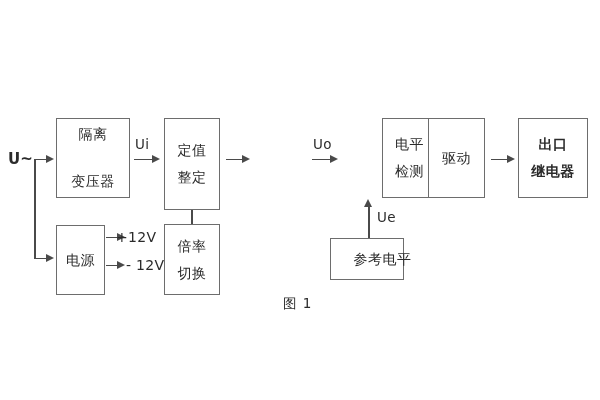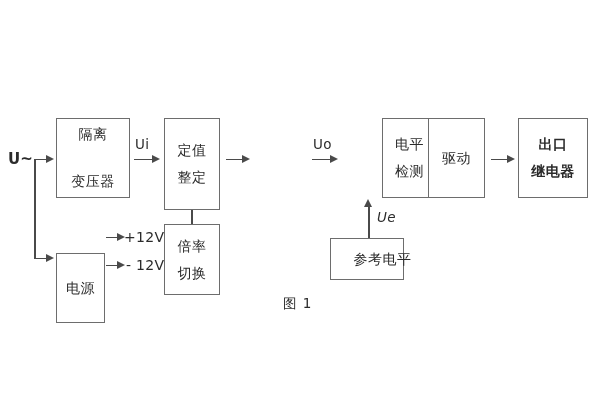--- a/index.html
+++ b/index.html
@@ -148,35 +148,35 @@
 
   <div class="box" style="left:428px; top:118px; width:57px; height:80px;">
     <span class="ln">驱动</span>
   </div>
 
   <div class="box" style="left:518px; top:118px; width:70px; height:80px;font-weight:bold;">
     <span class="ln">出口</span>
     <span class="ln">继电器</span>
   </div>
 
-  <div class="box" style="left:56px; top:225px; width:49px; height:70px;margin-top:28px;">
+  <div class="box" style="left:56px; top:225px; width:49px; height:70px;">
     <span class="ln">电源</span>
   </div>
 
   <div class="box" style="left:164px; top:224px; width:56px; height:71px;">
     <span class="ln">倍率</span>
     <span class="ln">切换</span>
   </div>
 
   <div class="box" style="left:330px; top:238px; width:74px; height:42px;padding-left:31px;">
     <span class="ln">参考电平</span>
   </div>
 
   <div class="sig" style="left:135px; top:136px;">Ui</div>
   <div class="sig" style="left:313px; top:136px;">Uo</div>
-  <div class="sig" style="left:377px; top:209px;font-style:italic;">Ue</div>
+  <div class="sig" style="left:377px; top:209px;">Ue</div>
 
-  <div class="rail" style="left:124px; top:229px;">+12V</div>
+  <div class="rail" style="left:116px; top:229px;">+12V</div>
   <div class="rail" style="left:126px; top:257px;">- 12V</div>
 
   <div class="caption" style="left:283px; top:295px;">图 1</div>
 
 </div>
 
 </body></html>

